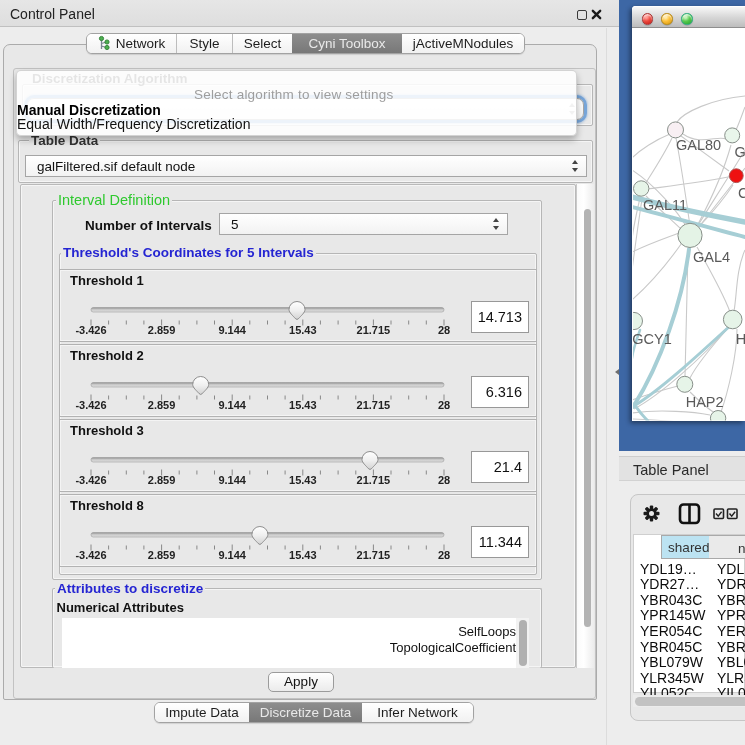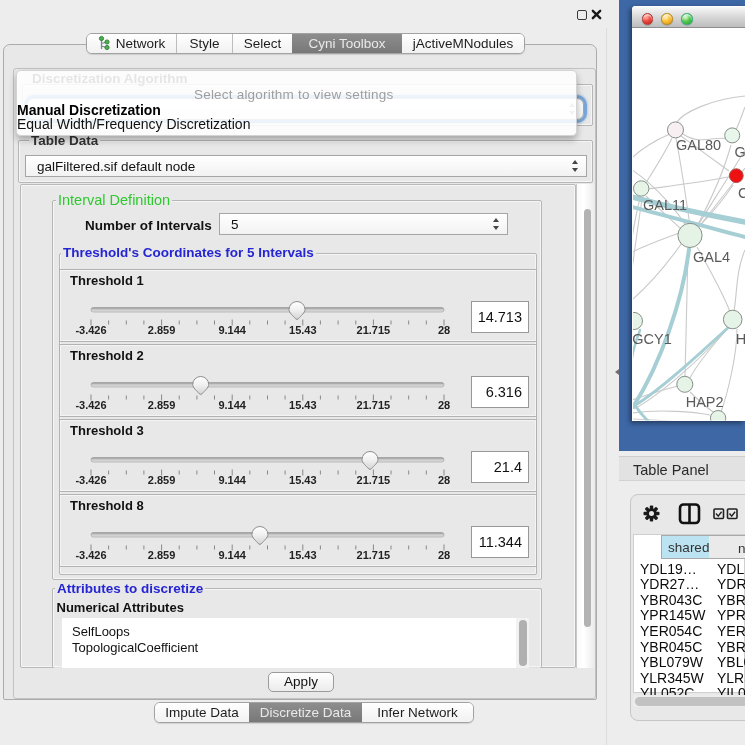--- a/index.html
+++ b/index.html
@@ -51,21 +51,21 @@
 .tpanel { position:absolute; left:59px; width:478px; height:73px;
   border:1px solid #b2b2b2; background:#e8e8e8;
   box-shadow:inset 0 0 0 1px rgba(255,255,255,0.5); }
 .tpanel .tlabel { position:absolute; left:10px; top:3px; font-size:13px; font-weight:bold; color:#111; }
 .tpanel .vbox { position:absolute; left:411px; top:31px; width:58px; height:32px;
   background:#fff; border:1px solid #989898; }
 .tpanel .vbox span { position:absolute; right:6px; top:7px; font-size:14.5px; color:#111; }
 
 
 #attrlist { position:absolute; left:62px; top:618px; width:454px; height:50px;
-  background:#fff; overflow:hidden; font-size:13px; color:#111; padding-top:6px; }
+  background:#fff; overflow:hidden; font-size:13px; color:#111; padding-top:6px;text-align:right; }
 #attrlist div { padding:0 0 0 10px; height:16px; }
 #listsb { position:absolute; left:516px; top:618px; width:13px; height:50px; background:#f2f2f2; }
 #listsb:before { content:""; position:absolute; left:2.5px; top:2px; width:8px; height:46px;
   background:#b0b0b0; border-radius:4px; }
 
 
 #apply { position:absolute; left:268px; top:672px; width:66px; height:20px;
   background:linear-gradient(#ffffff,#ebebeb); border:1px solid #9b9b9b; border-radius:5px;
   font-size:13.5px; color:#111; text-align:center; line-height:18px; }
 
@@ -117,20 +117,23 @@
 .trow .c2 { position:absolute; left:84px; top:0; }
 #hsb { position:absolute; left:633px; top:695px; width:112px; height:12px; background:#ececec; }
 #hsb:before { content:""; position:absolute; left:2px; top:1.5px; width:115px; height:9px;
   background:#c2c2c2; border-radius:4.5px; }
 
 #grip { position:absolute; left:615px; top:369px; width:0; height:0; border-top:3px solid transparent; border-bottom:3px solid transparent; border-right:4px solid #6f6f6f; }
 </style></head>
 <body>
 <div id="stage">
 
+<div id="titlebar">
+      <span class="t">Control Panel</span>
+    </div>
 <div id="floaticon"></div>
 <svg id="closeicon" class="abs" style="left:591px;top:9px" width="12" height="12" viewBox="0 0 12 12">
 <path d="M2 2 L10 10 M10 2 L2 10" stroke="#1a1a1a" stroke-width="2.6" stroke-linecap="round"></path>
 </svg>
 
 <div id="outerpanel"></div>
 <div class="abs" style="left:606px;top:28px;width:1px;height:717px;background:#dcdcdc"></div>
 <div id="innerpanel"></div>
 
 <div class="seg" style="left:86px; top:33px; width:439px;">

